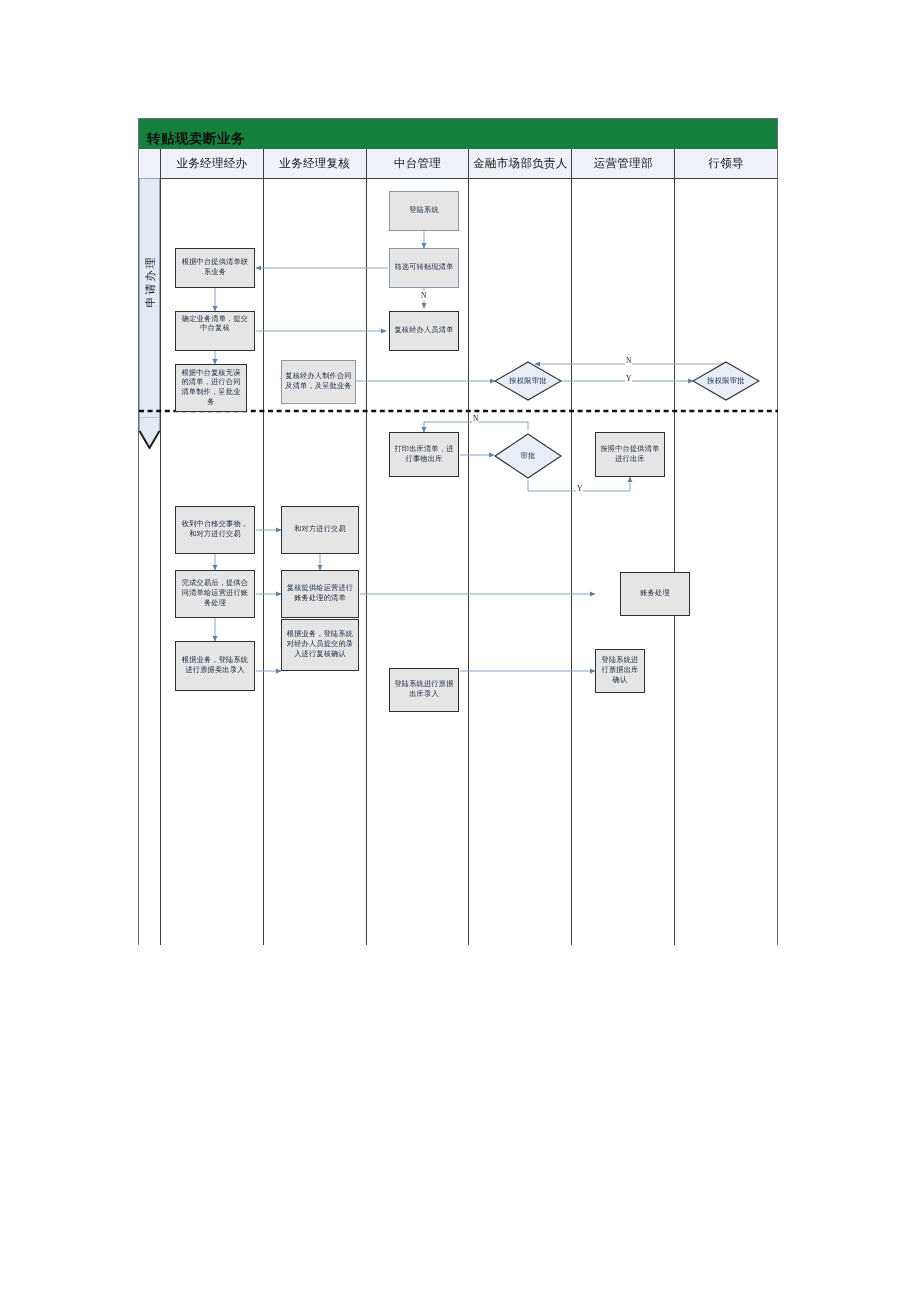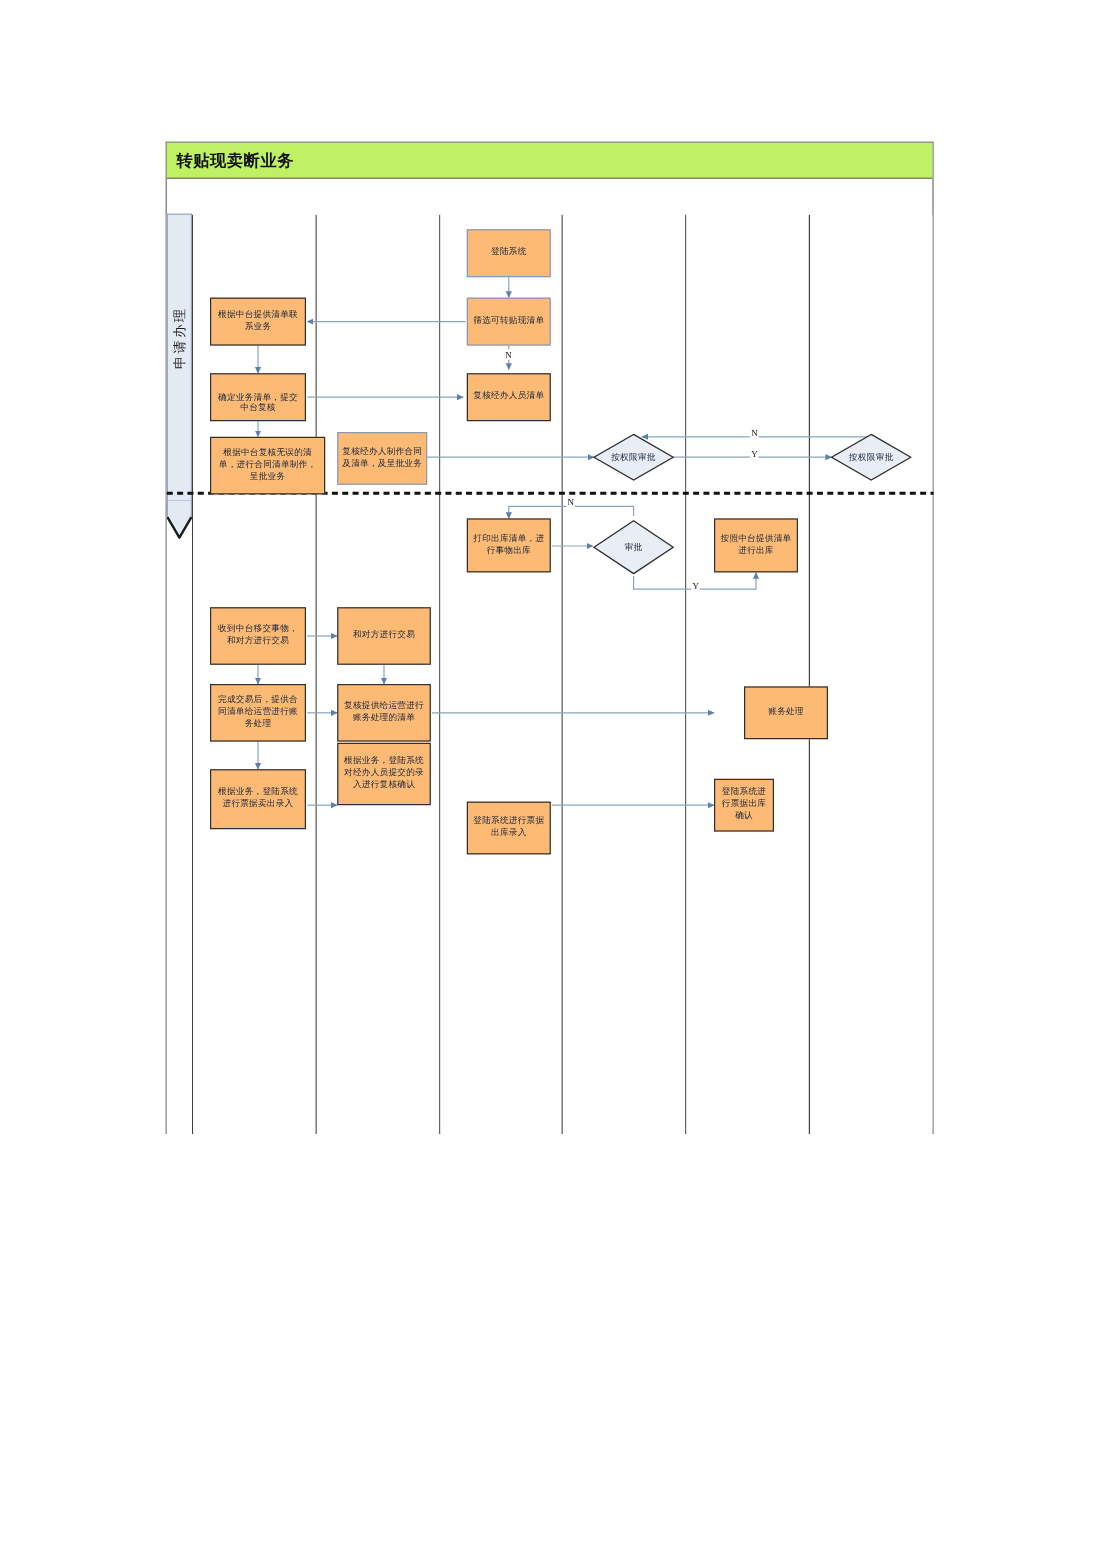--- a/index.html
+++ b/index.html
@@ -23,22 +23,22 @@
     width: 640px;
     height: 827px;
     border: 1px solid #6f6f6f;
     box-sizing: border-box;
     background: #ffffff;
   }
   #title-bar {
     position: absolute;
     left: 0; top: 0;
     width: 100%;
-    height: 30px;
-    background: #bef264;
+    height: 40px;
+    background: #15803d;
     border-bottom: 1px solid #6f6f6f;
     box-sizing: border-box;
     display: flex;
     align-items: center;
   }
   #title-bar .title-text {
     font-size: 13.5px;
     font-weight: bold;
     color: #111111;
     padding-left: 8px;
@@ -144,30 +144,30 @@
     left: 0; top: 0;
     width: 920px;
     height: 1301px;
     pointer-events: none;
   }
 
   
   .node {
     position: absolute;
     box-sizing: border-box;
-    background: #fdba74;
+    background: #e5e5e5;
     border: 1px solid #8b9ab3;
     display: flex;
     align-items: center;
     justify-content: center;
     text-align: center;
     font-size: 7.2px;
     color: #14233b;
     line-height: 1.35;
-    padding: 4px 3px;
+    padding: 16px 3px;
     letter-spacing: 0.2px;
   }
   .node.strong { border: 1.4px solid #2f2f2f; }
   .diamond {
     position: absolute;
     display: flex;
     align-items: center;
     justify-content: center;
   }
   .diamond .dm-shape {
@@ -196,20 +196,29 @@
 <body>
 
 <div id="page">
 
   <div id="chart-frame">
 
     <div id="title-bar">
       <span class="title-text">转贴现卖断业务</span>
     </div>
 
+    <div id="header-row">
+      <div class="hdr-stub"></div>
+      <div class="hdr-cell">业务经理经办</div>
+      <div class="hdr-cell">业务经理复核</div>
+      <div class="hdr-cell">中台管理</div>
+      <div class="hdr-cell">金融市场部负责人</div>
+      <div class="hdr-cell">运营管理部</div>
+      <div class="hdr-cell">行领导</div>
+    </div>
 
     <div id="lane-body">
       <div class="stub-col"></div>
       <div class="lane-col"></div>
       <div class="lane-col"></div>
       <div class="lane-col"></div>
       <div class="lane-col"></div>
       <div class="lane-col"></div>
       <div class="lane-col"></div>
     </div>
@@ -299,21 +308,21 @@
   </div>
 
   <div class="node strong" style="left:175px; top:248px; width:80px; height:40px;">
     <span>根据中台提供清单联系业务</span>
   </div>
 
   <div class="node strong" style="left:175px; top:311px; width:80px; height:40px;align-items:flex-end;">
     <span>确定业务清单，提交中台复核</span>
   </div>
 
-  <div class="node strong" style="left:175px; top:364px; width:96px; height:48px;">
+  <div class="node strong" style="left:175px; top:364px; width:72px; height:48px;">
     <span>根据中台复核无误的清单，进行合同清单制作，呈批业务</span>
   </div>
 
   <div class="node" style="left:281px; top:360px; width:75px; height:44px;">
     <span>复核经办人制作合同及清单，及呈批业务</span>
   </div>
 
   <div class="diamond" style="left:494px; top:361px; width:68px; height:40px;">
     <svg class="dm-shape" viewBox="0 0 68 40" preserveAspectRatio="none">
       <polygon points="34,1 67,20 34,39 1,20" fill="#e8edf6" stroke="#2f2f2f" stroke-width="1.1"></polygon>

